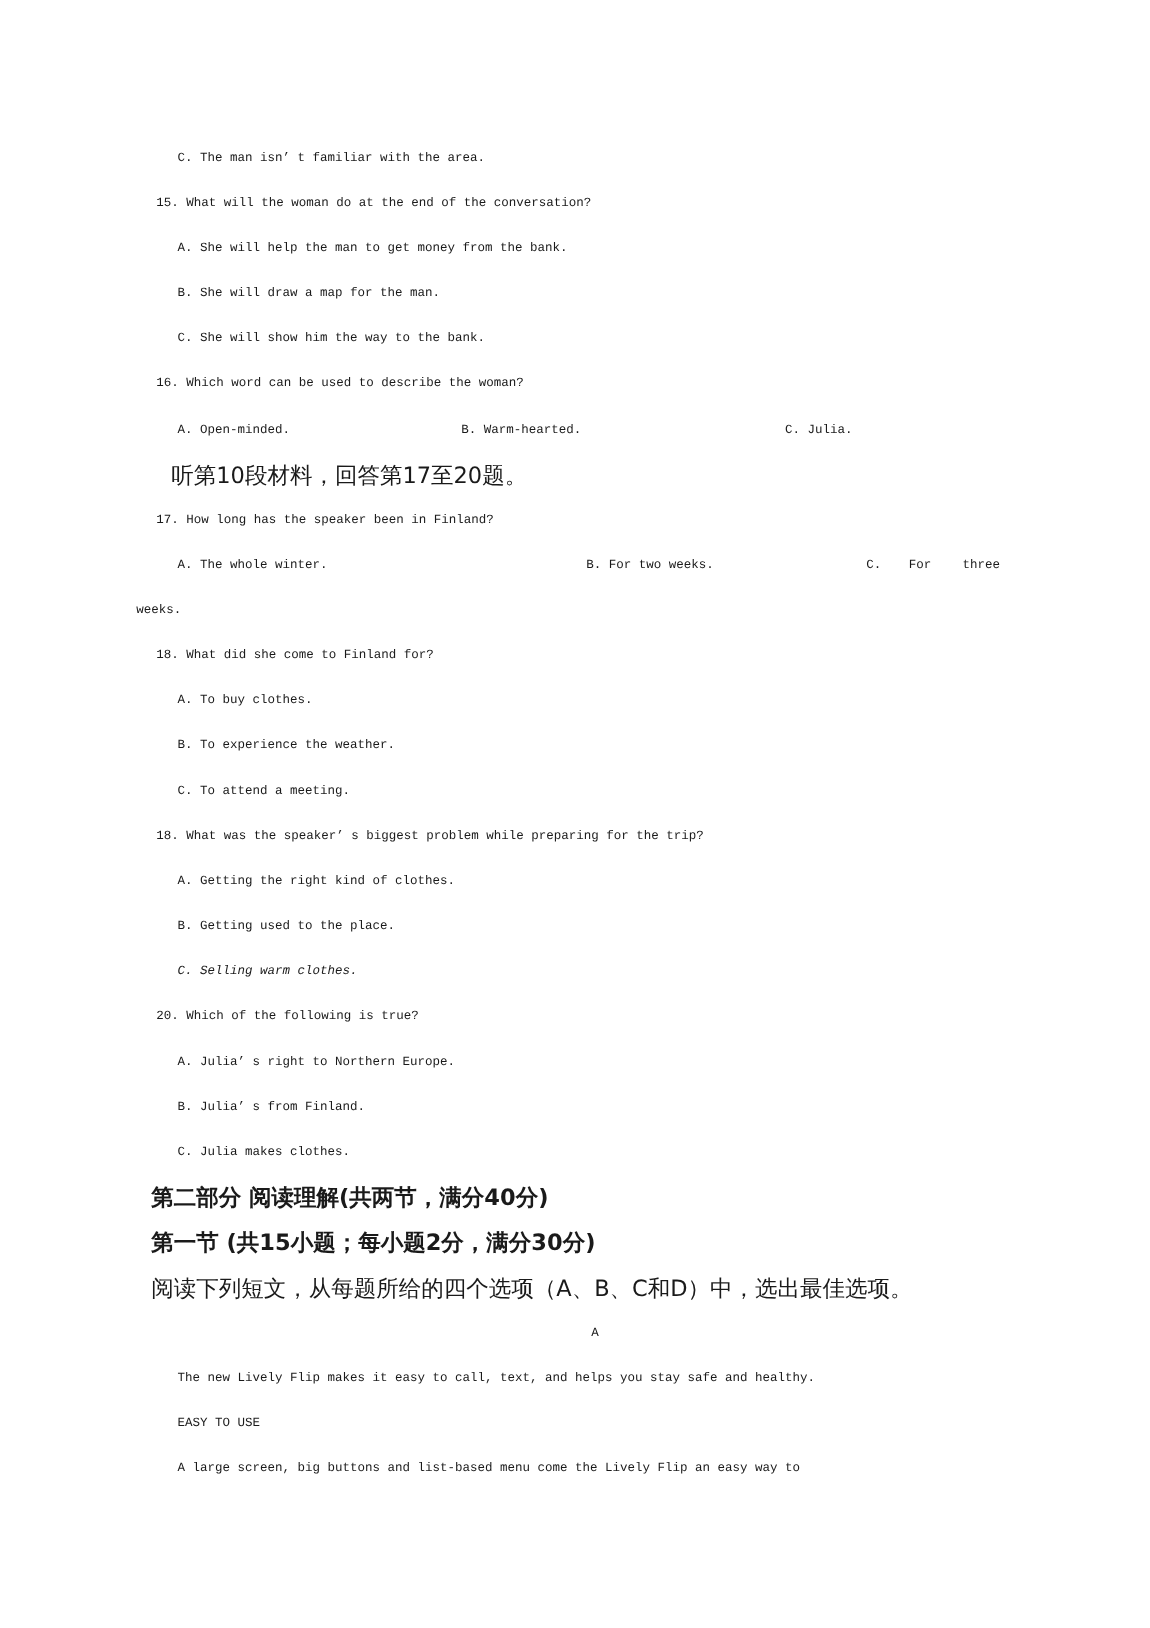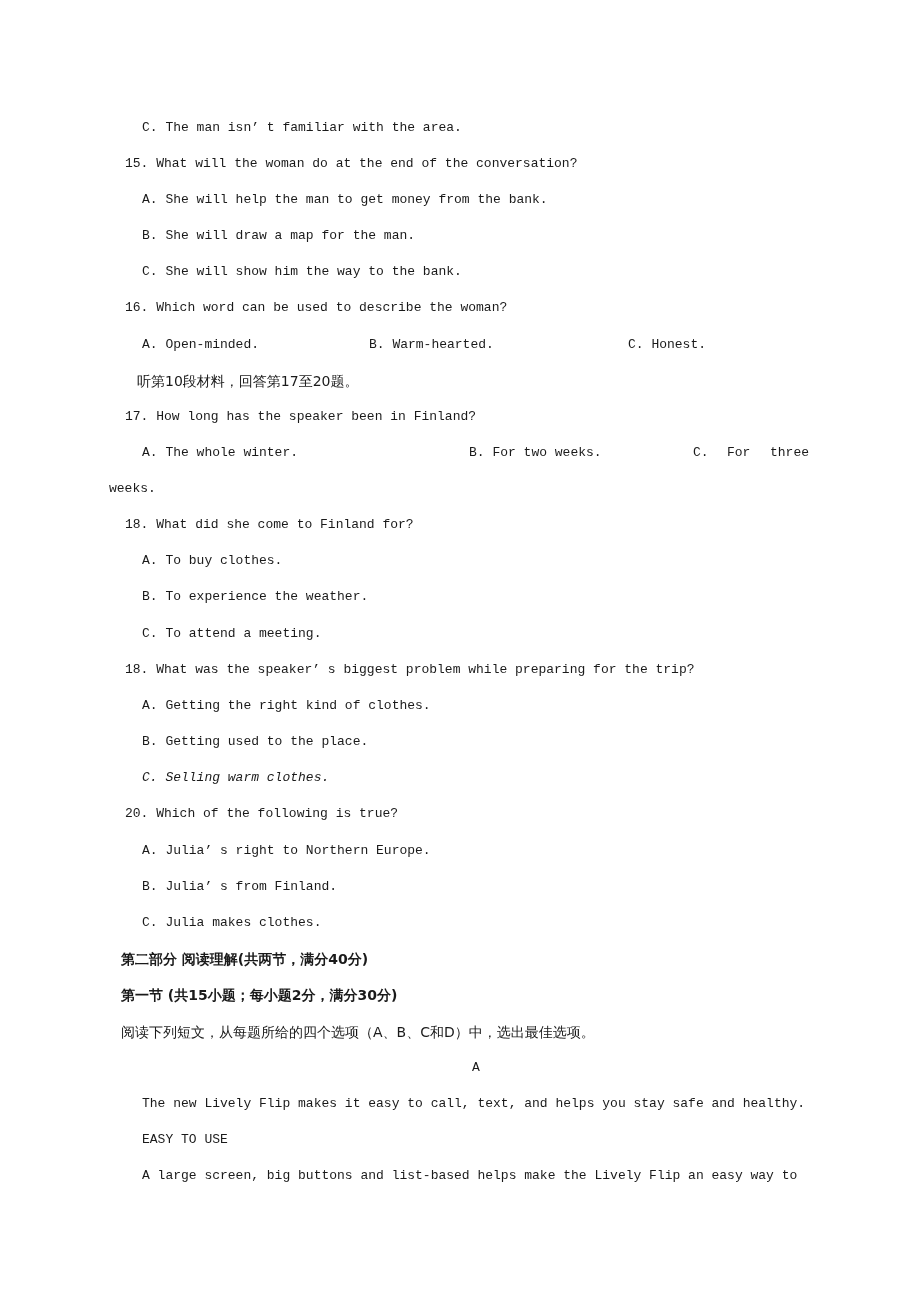--- a/index.html
+++ b/index.html
@@ -10,52 +10,52 @@
     body {
       width: 920px;
       height: 1302px;
       position: relative;
       overflow: hidden;
       font-family: "Liberation Mono", "DejaVu Sans Mono", monospace;
       color: #1a1a1a;
     }
     .line {
       position: absolute;
-      font-size: 13px;
+      font-size: 10px;
       line-height: 18px;
       white-space: pre;
       letter-spacing: 0px;
     }
     .q { left: 125px; }
     .opt { left: 142px; }
     .flush { left: 109px; }
     .zh {
       font-family: "DejaVu Sans", sans-serif;
-      font-size: 14px;
+      font-size: 18px;
       padding-left: 12px;
     }
     .bold { font-weight: bold; }
     .center { left: 0; width: 952px; text-align: center; }
   </style>
 </head>
 <body>
 
 <div>
 
   <div class="line opt" style="top:119px;">C. The man isn’ t familiar with the area.</div>
 
   <div class="line q" style="top:155px;">15. What will the woman do at the end of the conversation?</div>
   <div class="line opt" style="top:191px;">A. She will help the man to get money from the bank.</div>
   <div class="line opt" style="top:227px;">B. She will draw a map for the man.</div>
   <div class="line opt" style="top:263px;">C. She will show him the way to the bank.</div>
 
   <div class="line q" style="top:299px;">16. Which word can be used to describe the woman?</div>
   <div class="line" style="top:336px; left:142px;">A. Open-minded.</div>
   <div class="line" style="top:336px; left:369px;">B. Warm-hearted.</div>
-  <div class="line" style="top:336px; left:628px;">C. Honest.</div>
+  <div class="line" style="top:336px; left:628px;">C. Julia.</div>
 
   <div class="line zh" style="top:372px; left:125px;">听第10段材料，回答第17至20题。</div>
 
   <div class="line q" style="top:408px;">17. How long has the speaker been in Finland?</div>
   <div class="line" style="top:444px; left:142px;">A. The whole winter.</div>
   <div class="line" style="top:444px; left:425px;margin-left:44px;">B. For two weeks.</div>
   <div class="line" style="top:444px; left:693px;">C.</div>
   <div class="line" style="top:444px; left:727px;font-family:Liberation Mono, monospace;">For</div>
   <div class="line" style="top:444px; left:770px;">three</div>
   <div class="line flush" style="top:480px;">weeks.</div>
@@ -75,15 +75,15 @@
   <div class="line opt" style="top:878px;">B. Julia’ s from Finland.</div>
   <div class="line opt" style="top:914px;">C. Julia makes clothes.</div>
 
   <div class="line flush zh bold" style="top:950px;text-align:center;">第二部分 阅读理解(共两节，满分40分)</div>
   <div class="line flush zh bold" style="top:986px;">第一节 (共15小题；每小题2分，满分30分)</div>
   <div class="line flush zh" style="top:1023px;">阅读下列短文，从每题所给的四个选项（A、B、C和D）中，选出最佳选项。</div>
 
   <div class="line center" style="top:1059px;">A</div>
   <div class="line opt" style="top:1095px;">The new Lively Flip makes it easy to call, text, and helps you stay safe and healthy.</div>
   <div class="line opt" style="top:1131px;">EASY TO USE</div>
-  <div class="line opt" style="top:1167px;">A large screen, big buttons and list-based helps make the Lively Flip an easy way to</div>
+  <div class="line opt" style="top:1167px;">A large screen, big buttons and list-based menu come the Lively Flip an easy way to</div>
 
 </div>
 
 </body></html>

